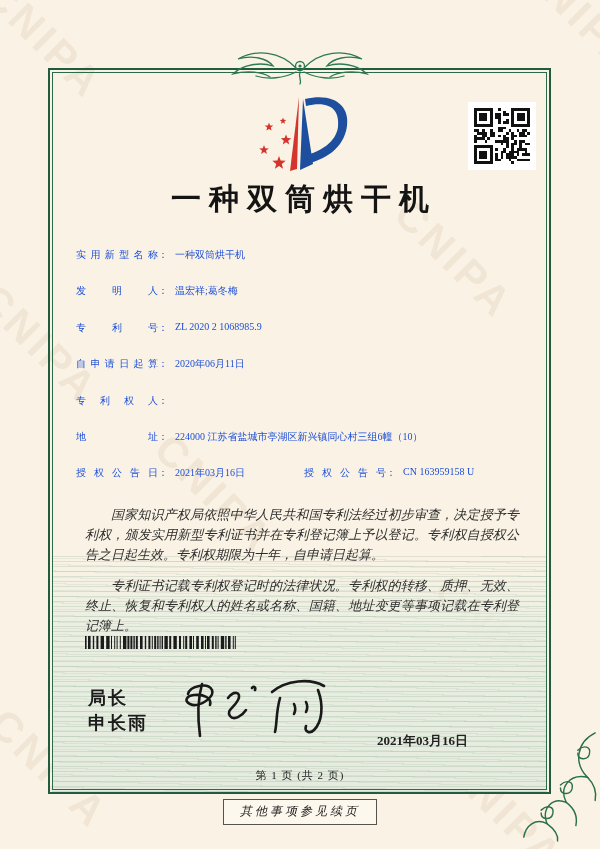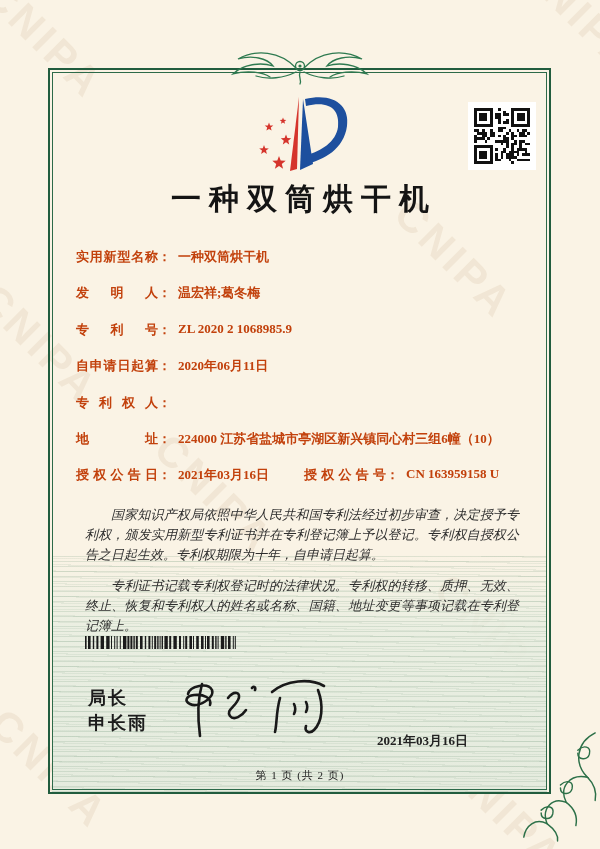--- a/index.html
+++ b/index.html
@@ -25,22 +25,22 @@
   
   .certno{position:absolute;left:76px;top:98px;font-size:13px;font-weight:600;color:#333;z-index:3;}
   .certno .cn{letter-spacing:4px;}
   .certno .num{letter-spacing:1px;margin:0 3px;}
   .logo{position:absolute;left:240px;top:92px;width:120px;height:92px;z-index:3;}
   .qr{position:absolute;left:468px;top:102px;width:68px;height:68px;background:#fff;padding:0;z-index:3;}
   .qr svg{position:absolute;inset:6px;width:56px;height:56px;}
   .title{position:absolute;left:0;right:0;top:179px;text-align:center;font-size:30px;font-weight:700;
       letter-spacing:8px;text-indent:8px;color:#141414;z-index:3;}
   .fields{position:absolute;left:76px;top:248px;width:462px;z-index:3;}
-  .frow{position:relative;height:36.4px;display:flex;align-items:flex-start;font-size:13px;
-      font-weight:700;color:#c2410c;white-space:nowrap;}
+  .frow{position:relative;height:36.4px;display:flex;align-items:flex-start;font-size:10px;
+      font-weight:400;color:#1d4ed8;white-space:nowrap;}
   .lbl{display:inline-block;width:82px;text-align:justify;text-align-last:justify;}
   .colon{margin-right:7px;}
   .grant2{position:absolute;left:228px;top:0;display:flex;justify-content:flex-end;}
   .paras{position:absolute;left:74px;top:494px;width:456px;font-size:13px;line-height:20px;
       font-style:italic;font-weight:500;color:#2d2d2d;text-align:justify;z-index:3;}
   .paras p{margin:11px;text-indent:2em;}
   .barcode{position:absolute;left:85px;top:636px;width:156px;height:13px;z-index:3;}
   .post,.pname{position:absolute;left:88px;font-family:"Liberation Sans","DejaVu Sans",sans-serif;
       font-size:18px;font-weight:700;letter-spacing:2px;color:#1c1c1c;z-index:3;}
   .post{top:686px;} .pname{top:711px;}
@@ -348,14 +348,15 @@
       <path d="M104,28 C118,16 142,14 156,22"></path>
       <path d="M112,34 C108,48 109,60 107,68"></path>
       <path d="M150,26 C156,42 154,58 146,66 C142,70 136,68 138,62"></path>
       <path d="M126,40 C128,44 127,48 126,50"></path>
       <path d="M138,38 C140,42 139,46 138,48"></path>
     </g>
   </svg>
 
   <div class="idate">2021年03月16日</div>
   <div class="pageno">第 1 页 (共 2 页)</div>
+  <div class="cont">其他事项参见续页</div>
 
 </div>
 
 </body></html>

